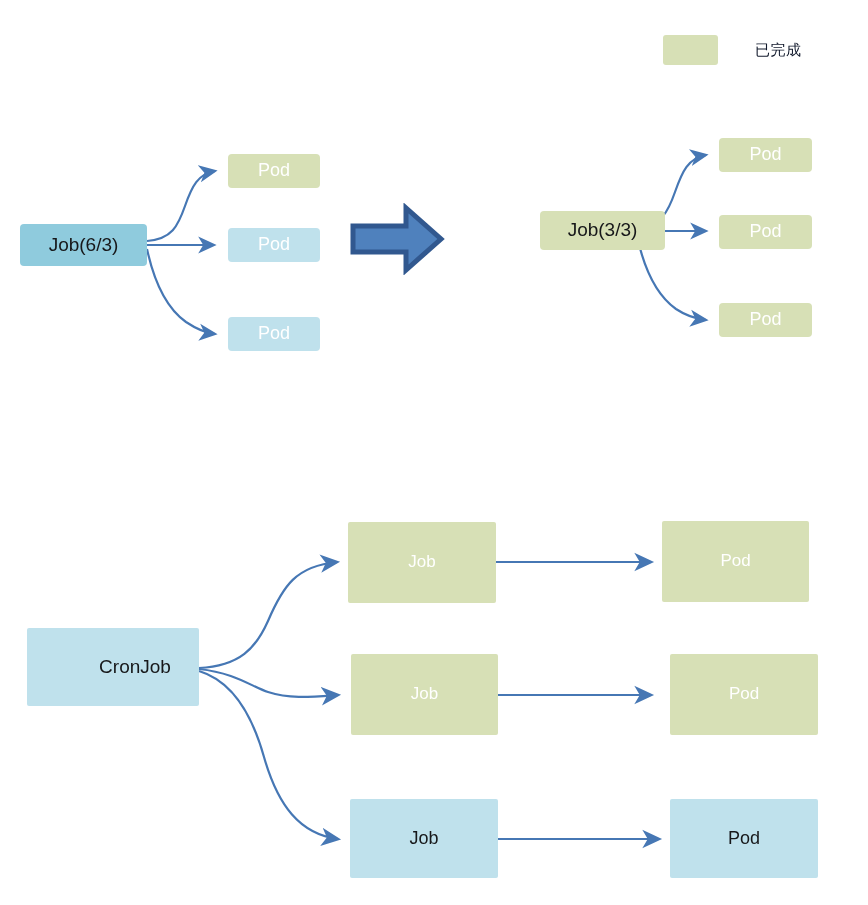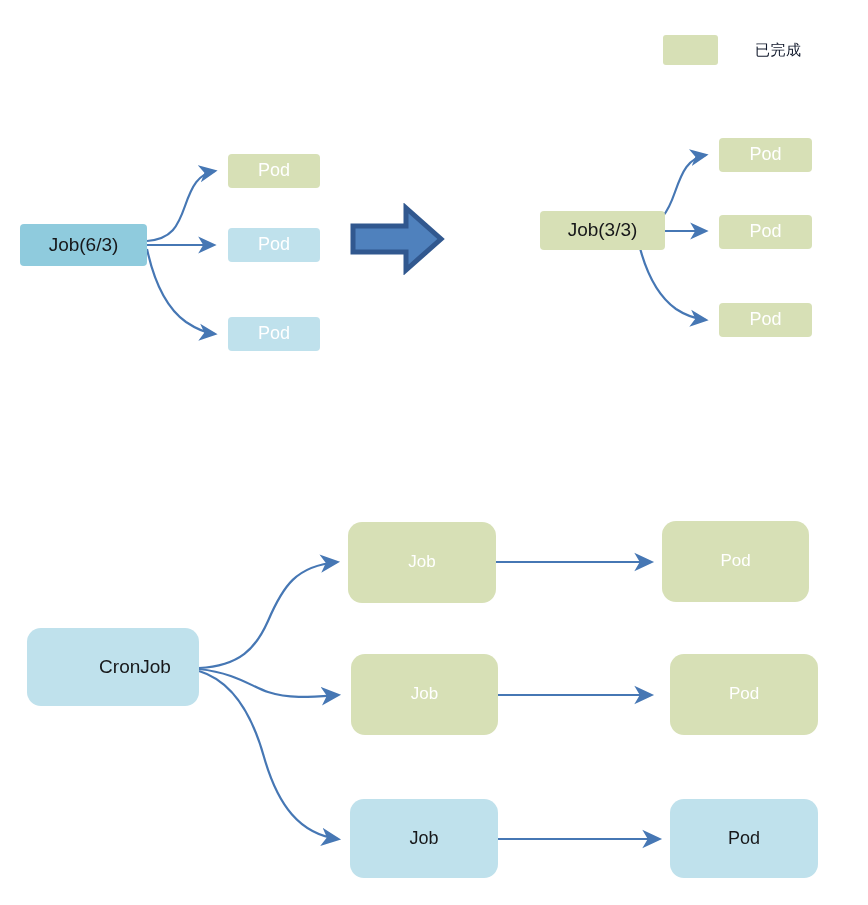--- a/index.html
+++ b/index.html
@@ -46,21 +46,21 @@
     line-height: 1.1;
     white-space: nowrap;
   }
   .node.green      { background: #d7e0b6; }
   .node.blue       { background: #8fcbdd; }
   .node.paleblue   { background: #bfe1ec; }
 
   .node.txt-white  { color: #ffffff; }
   .node.txt-dark   { color: #17181a; }
 
-  .node.r3  { border-radius: 14px; }
+  .node.r3  { border-radius: 2px; }
   .node.r4  { border-radius: 4px; }
 
   
   #legend {
     position: absolute;
     left: 663px;
     top: 32px;
     width: 205px;
   }
   .legend-row {

